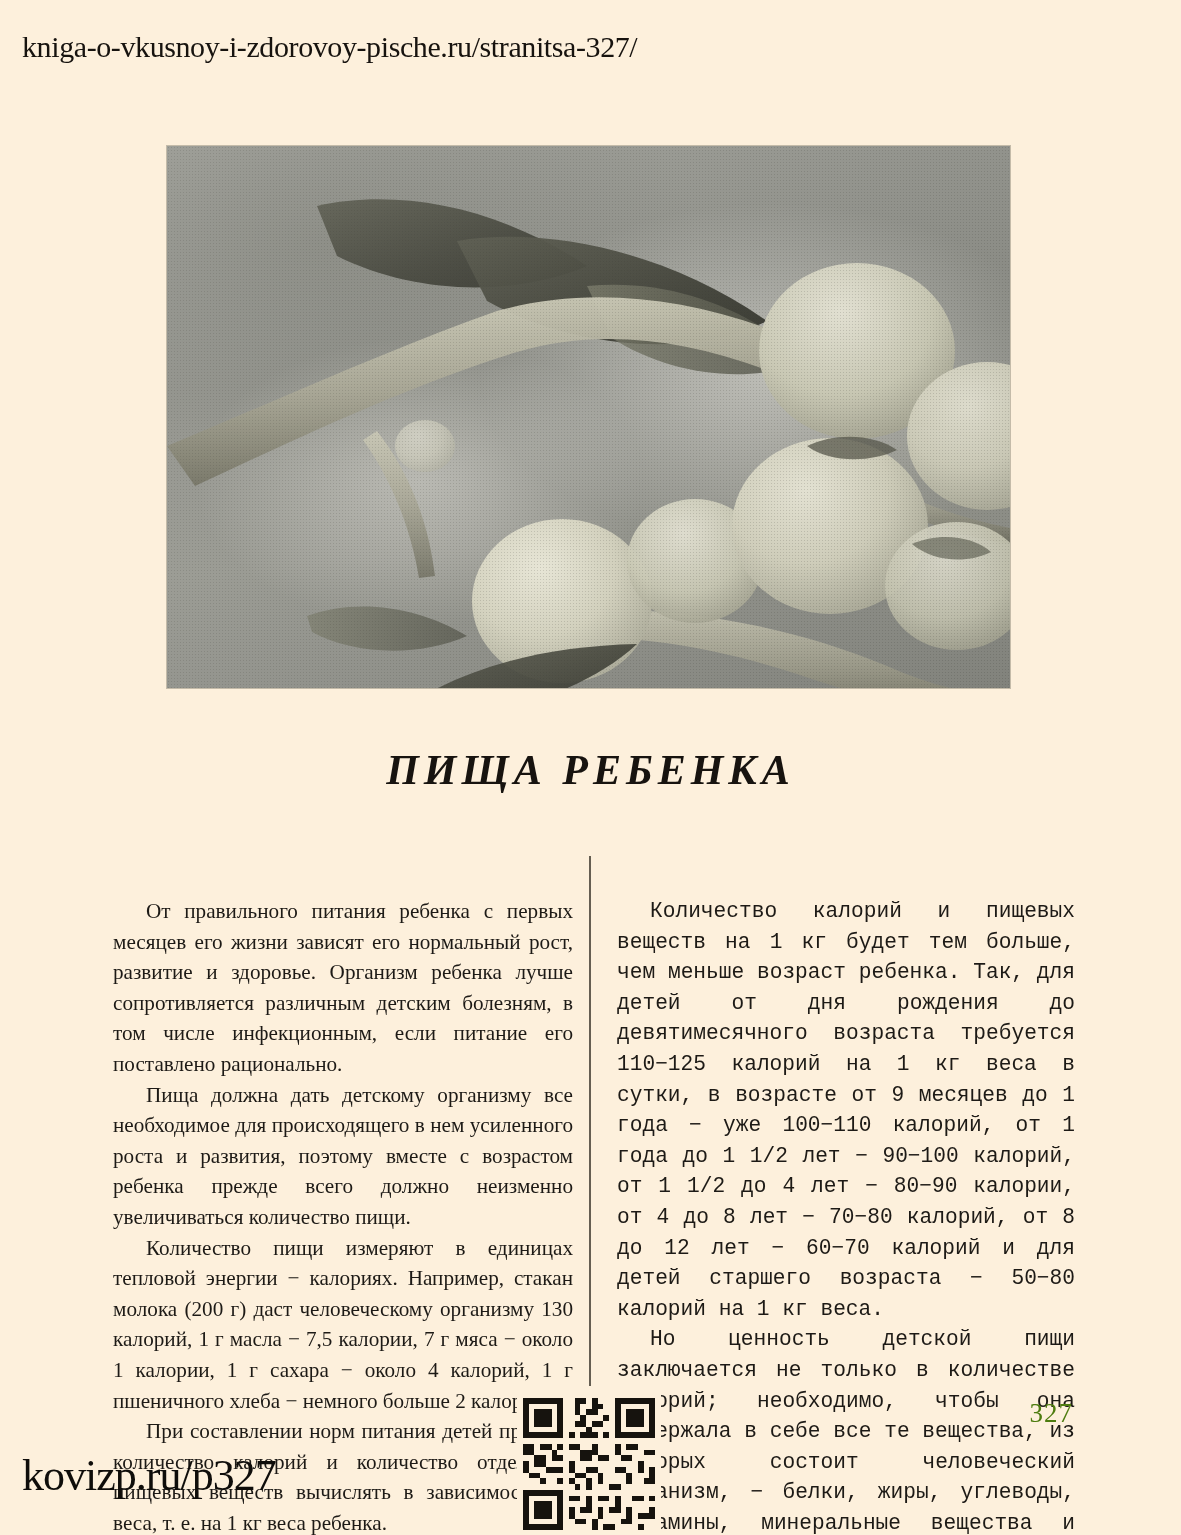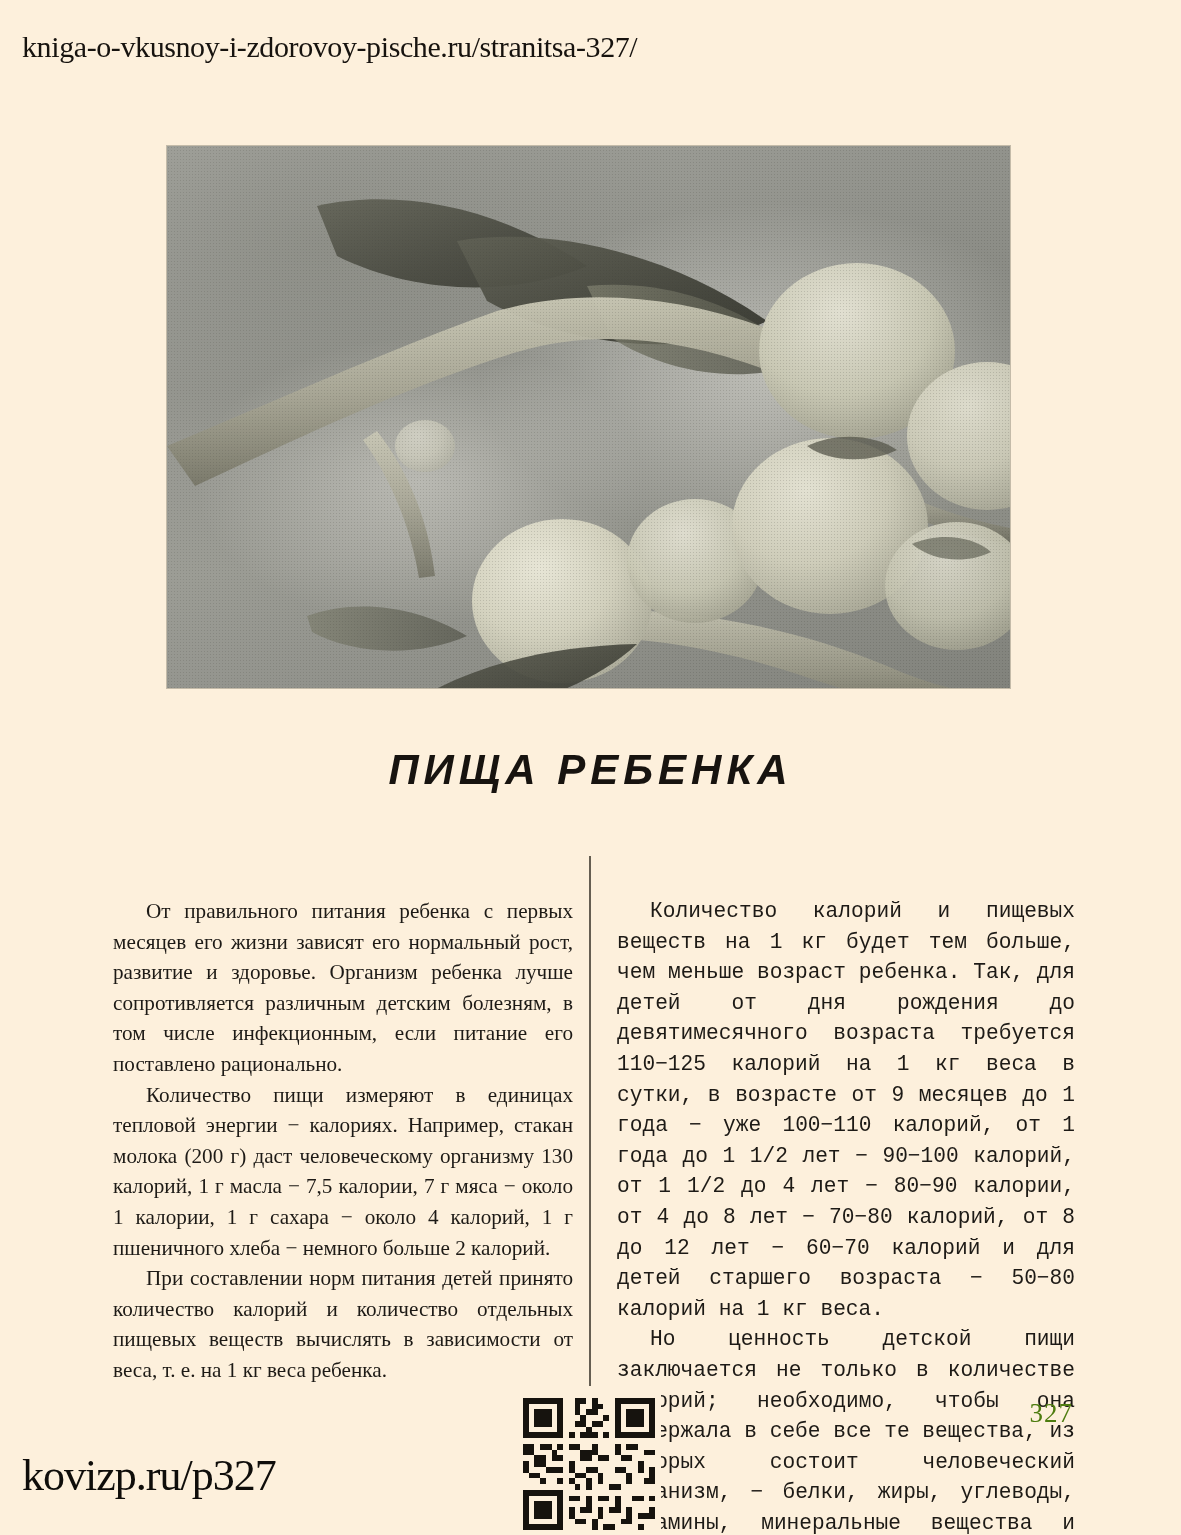--- a/index.html
+++ b/index.html
@@ -75,21 +75,21 @@
     position: absolute;
     left: 0;
     right: 0;
     top: 746px;
     text-align: center;
     font-size: 42px;
     font-weight: bold;
     font-style: italic;
     letter-spacing: 5px;
     color: #17130f;
-    font-family: Liberation Sans, sans-serif;
+    font-family: Liberation Serif, serif;
   }
 
   
   .columns {
     position: absolute;
     left: 0;
     top: 896px;
     width: 1181px;
     height: 540px;
     padding-left: 32px;
@@ -223,20 +223,21 @@
   <div class="photo-sheen"></div>
 </div>
 
 <div class="section-title">ПИЩА РЕБЕНКА</div>
 
 <div class="col-divider"></div>
 
 <div class="columns">
   <div class="col col-left">
     <p>От правильного питания ребенка с первых месяцев его жизни зависят его нормальный рост, развитие и здоровье. Организм ребенка лучше сопротивляется различным детским болезням, в том числе инфекционным, если питание его поставлено рационально.</p>
+    <p>Пища должна дать детскому организму все необходимое для происходящего в нем усиленного роста и развития, поэтому вместе с возрастом ребенка прежде всего должно неизменно увеличиваться количество пищи.</p>
     <p>Количество пищи измеряют в единицах тепловой энергии − калориях. Например, стакан молока (200 г) даст человеческому организму 130 калорий, 1 г масла − 7,5 калории, 7 г мяса − около 1 калории, 1 г сахара − около 4 калорий, 1 г пшеничного хлеба − немного больше 2 калорий.</p>
     <p>При составлении норм питания детей принято количество калорий и количество отдельных пищевых веществ вычислять в зависимости от веса, т. е. на 1 кг веса ребенка.</p>
   </div>
 
   <div class="col col-right">
     <p>Количество калорий и пищевых веществ на 1 кг будет тем больше, чем меньше возраст ребенка. Так, для детей от дня рождения до девятимесячного возраста требуется 110−125 калорий на 1 кг веса в сутки, в возрасте от 9 месяцев до 1 года − уже 100−110 калорий, от 1 года до 1 1/2 лет − 90−100 калорий, от 1 1/2 до 4 лет − 80−90 калории, от 4 до 8 лет − 70−80 калорий, от 8 до 12 лет − 60−70 калорий и для детей старшего возраста − 50−80 калорий на 1 кг веса.</p>
     <p>Но ценность детской пищи заключается не только в количестве калорий; необходимо, чтобы она содержала в себе все те вещества, из которых состоит человеческий организм, − белки, жиры, углеводы, витамины, минеральные вещества и воду.</p>
   </div>
 </div>
 

